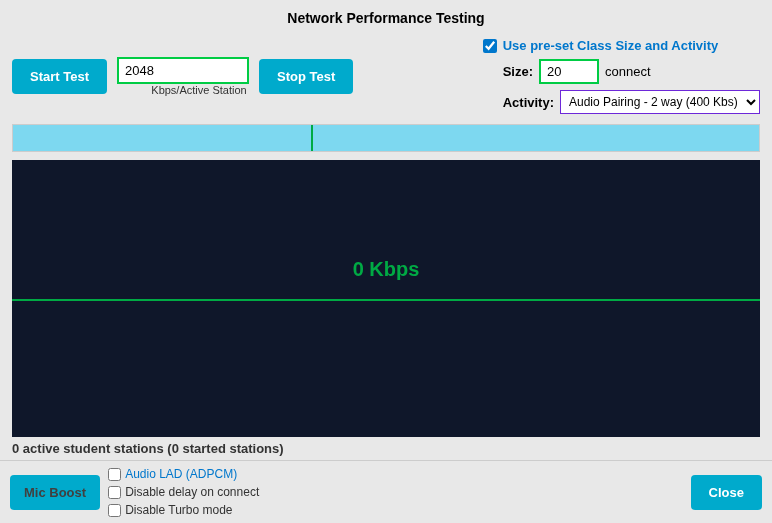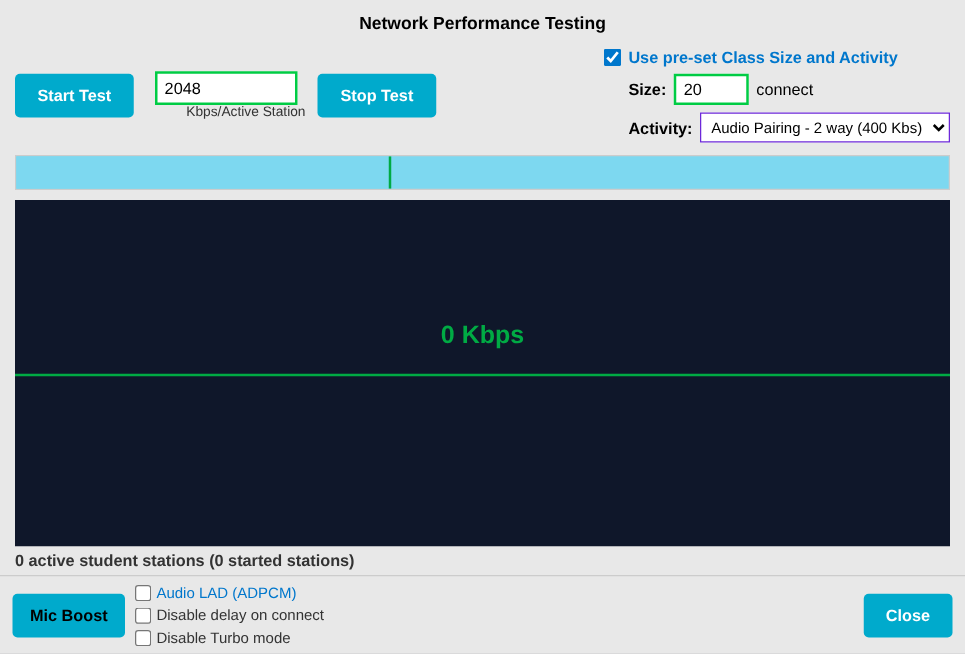--- a/index.html
+++ b/index.html
@@ -57,21 +57,21 @@
     .kbps-input-group {
       display: flex;
       flex-direction: column;
       align-items: center;
     }
     .kbps-input {
       border: 2px solid #00cc44;
       background: white;
       padding: 4px 6px;
       font-size: 13px;
-      width: 114px;
+      width: 132px;
       text-align: left;
     }
     .kbps-label {
       font-size: 11px;
       color: #333;
       text-align: center;
       margin-left: 32px;
     }
     .preset-section {
       display: flex;
@@ -191,21 +191,21 @@
     .bottom-bar {
       display: flex;
       align-items: center;
       padding: 6px 10px;
       background: #e8e8e8;
       gap: 8px;
       border-top: 1px solid #ccc;
     }
     .btn-mic-boost {
       background: #00aacc;
-      color: #000000;
+      color: #404040;
       border: none;
       border-radius: 4px;
       padding: 10px 14px;
       font-size: 13px;
       font-weight: bold;
       cursor: pointer;
       min-width: 90px;
     }
     .btn-close {
       background: #00aacc;

